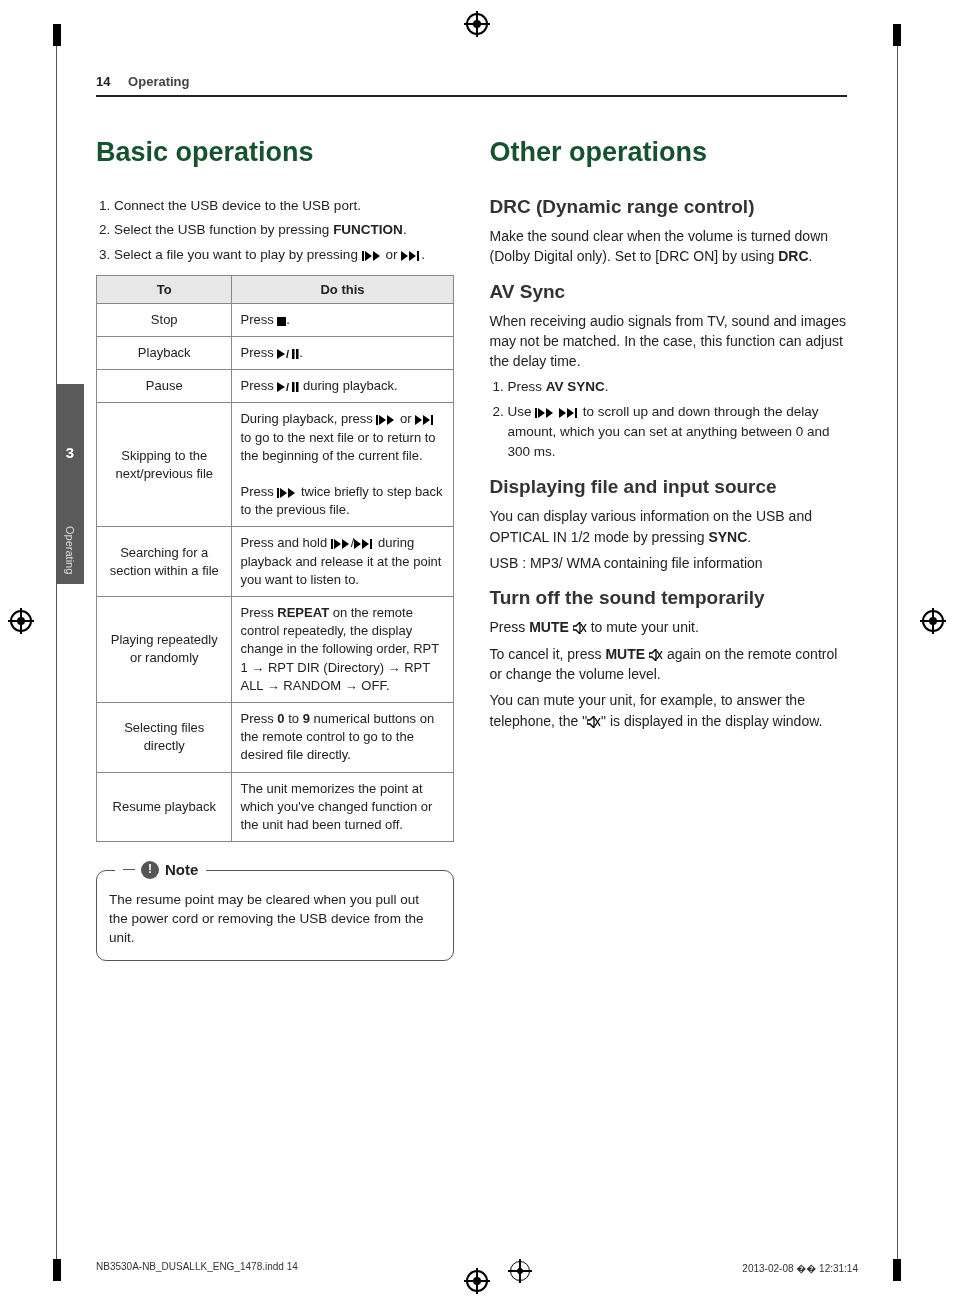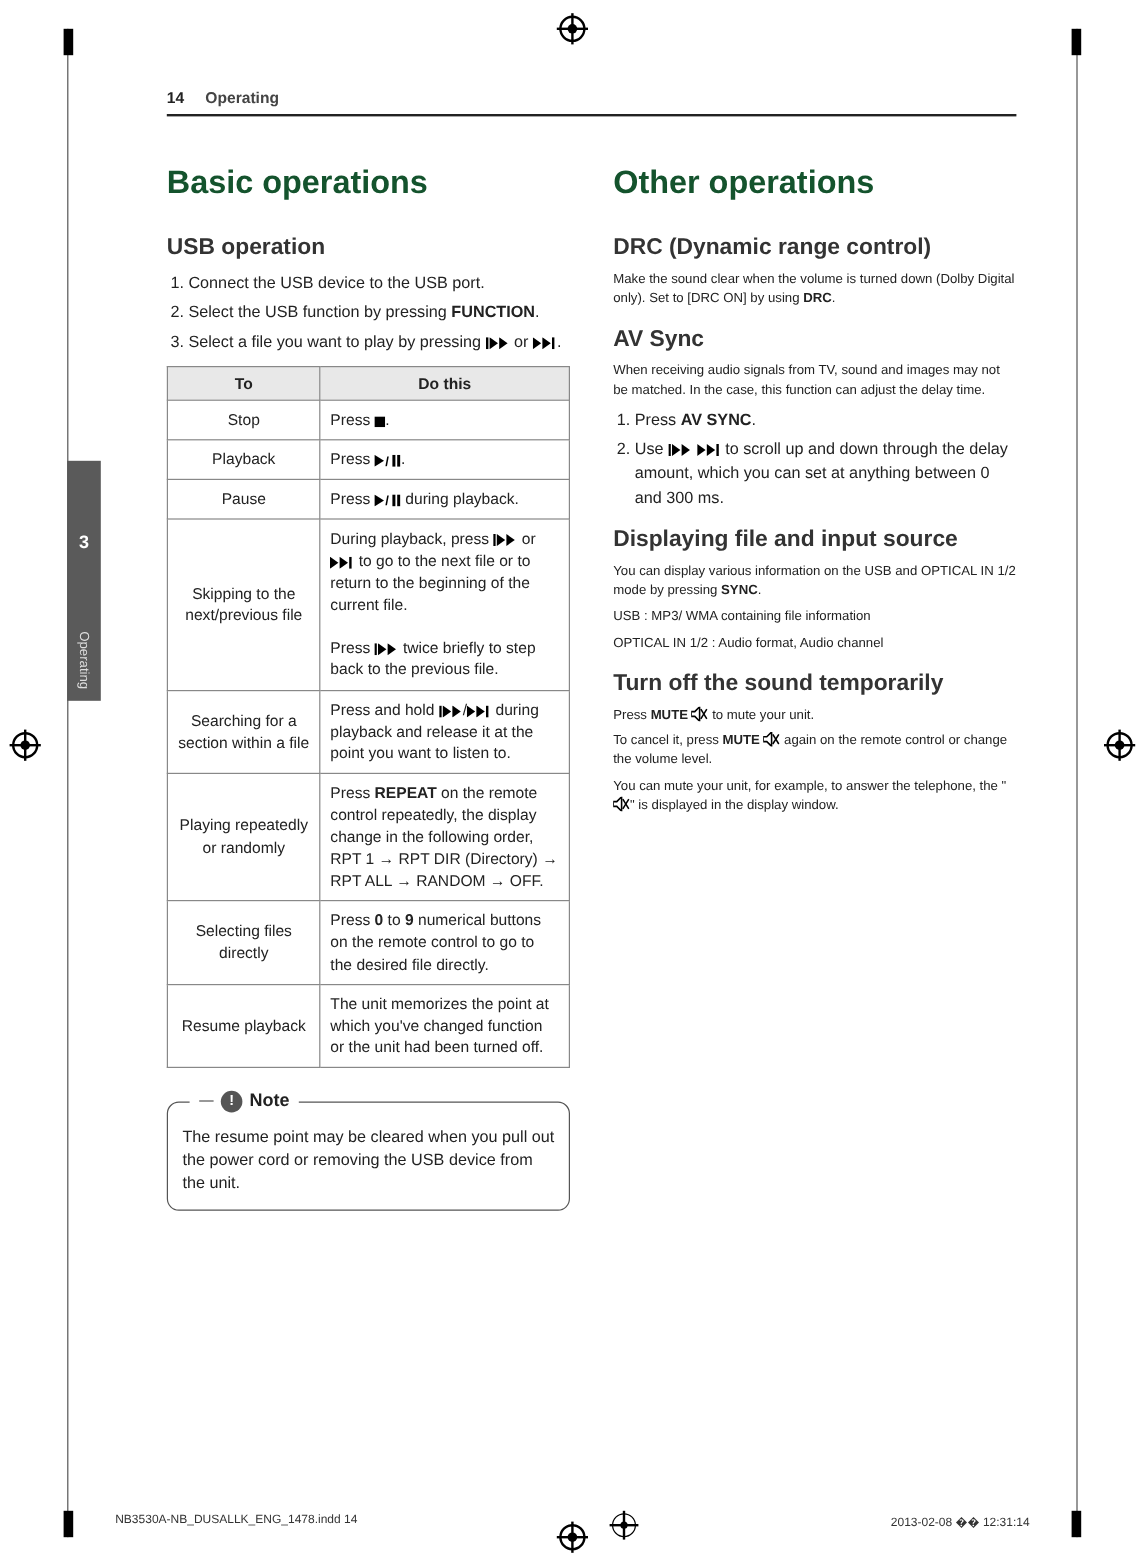--- a/index.html
+++ b/index.html
@@ -13,21 +13,21 @@
     position: relative;
   }
   .page {
     position: absolute;
     top: 24px;
     left: 56px;
     right: 56px;
     bottom: 24px;
     border-left: 1px solid #555;
     border-right: 1px solid #555;
-    padding: 50px 50px 20px 82px;
+    padding: 50px 50px 20px 39px;
   }
   .page::before, .page::after {
     content: "";
     position: absolute;
     top: 0;
     width: 8px;
     height: 22px;
     background: #000;
   }
   .page::before { left: -4px; }
@@ -84,21 +84,21 @@
     display: flex;
     gap: 36px;
   }
   .col { flex: 1; min-width: 0; }
 
   h1 { font-size: 27px; font-weight: 600; margin: 0 0 28px 0; color:#14532d; }
   h2 { font-size: 19px; font-weight: 600; margin: 14px 0 8px 0; color:#333; }
 
   ol.steps { padding-left: 18px; margin: 6px 0 10px 0; font-size: 13.5px; line-height: 1.5; }
   ol.steps li { margin-bottom: 4px; }
-  p.body { font-size: 11px; margin: 6px 0; line-height: 1.45; }
+  p.body { font-size: 14px; margin: 6px 0; line-height: 1.45; }
   .bold { font-weight: bold; text-align: right; }
 
   table.ops {
     width: 100%;
     border-collapse: collapse;
     margin-top: 10px;
     font-size: 13px;
   }
   table.ops th {
     background: #e8e8e8;
@@ -224,21 +224,20 @@
 
   <div class="header">
     <span class="pnum">14</span>
     <span class="sect">Operating</span>
   </div>
 
   <div class="columns">
 
     <div class="col">
       <h1>Basic operations</h1>
-      <h2>USB operation</h2>
       <ol class="steps">
         <li><span>Connect the USB device to the USB port.</span></li>
         <li>Select the USB function by pressing <span class="bold">FUNCTION</span>.</li>
         <li>Select a file you want to play by pressing
           <svg class="icon" width="20" height="10" viewBox="0 0 20 10">
               <rect x="0" y="0" width="2" height="10" fill="#000"></rect>
               <polygon points="10,5 3,0 3,10" fill="#000"></polygon>
               <polygon points="18,5 11,0 11,10" fill="#000"></polygon>
             </svg>
           or
@@ -367,21 +366,20 @@
               <polygon points="8,0 15,5 8,10" fill="#000"></polygon>
               <rect x="16" y="0" width="2" height="10" fill="#000"></rect>
             </svg>
           to scroll up and down through the delay amount, which you can set at anything between 0 and 300 ms.
         </li>
       </ol>
 
       <h2>Displaying file and input source</h2>
       <p class="body">You can display various information on the USB and OPTICAL IN 1/2 mode by pressing <span class="bold">SYNC</span>.</p>
       <p class="body">USB : MP3/ WMA containing file information</p>
-      <p class="body">OPTICAL IN 1/2 : Audio format, Audio channel</p>
 
       <h2>Turn off the sound temporarily</h2>
       <p class="body">Press <span class="bold">MUTE</span>
         <svg class="icon" width="14" height="12" viewBox="0 0 14 12">
             <polygon points="0,4 3,4 7,0 7,12 3,8 0,8" fill="none" stroke="#000" stroke-width="1.3"></polygon>
             <line x1="8" y1="2" x2="13" y2="10" stroke="#000" stroke-width="1.3"></line>
             <line x1="13" y1="2" x2="8" y2="10" stroke="#000" stroke-width="1.3"></line>
           </svg>
         to mute your unit.
       </p>

